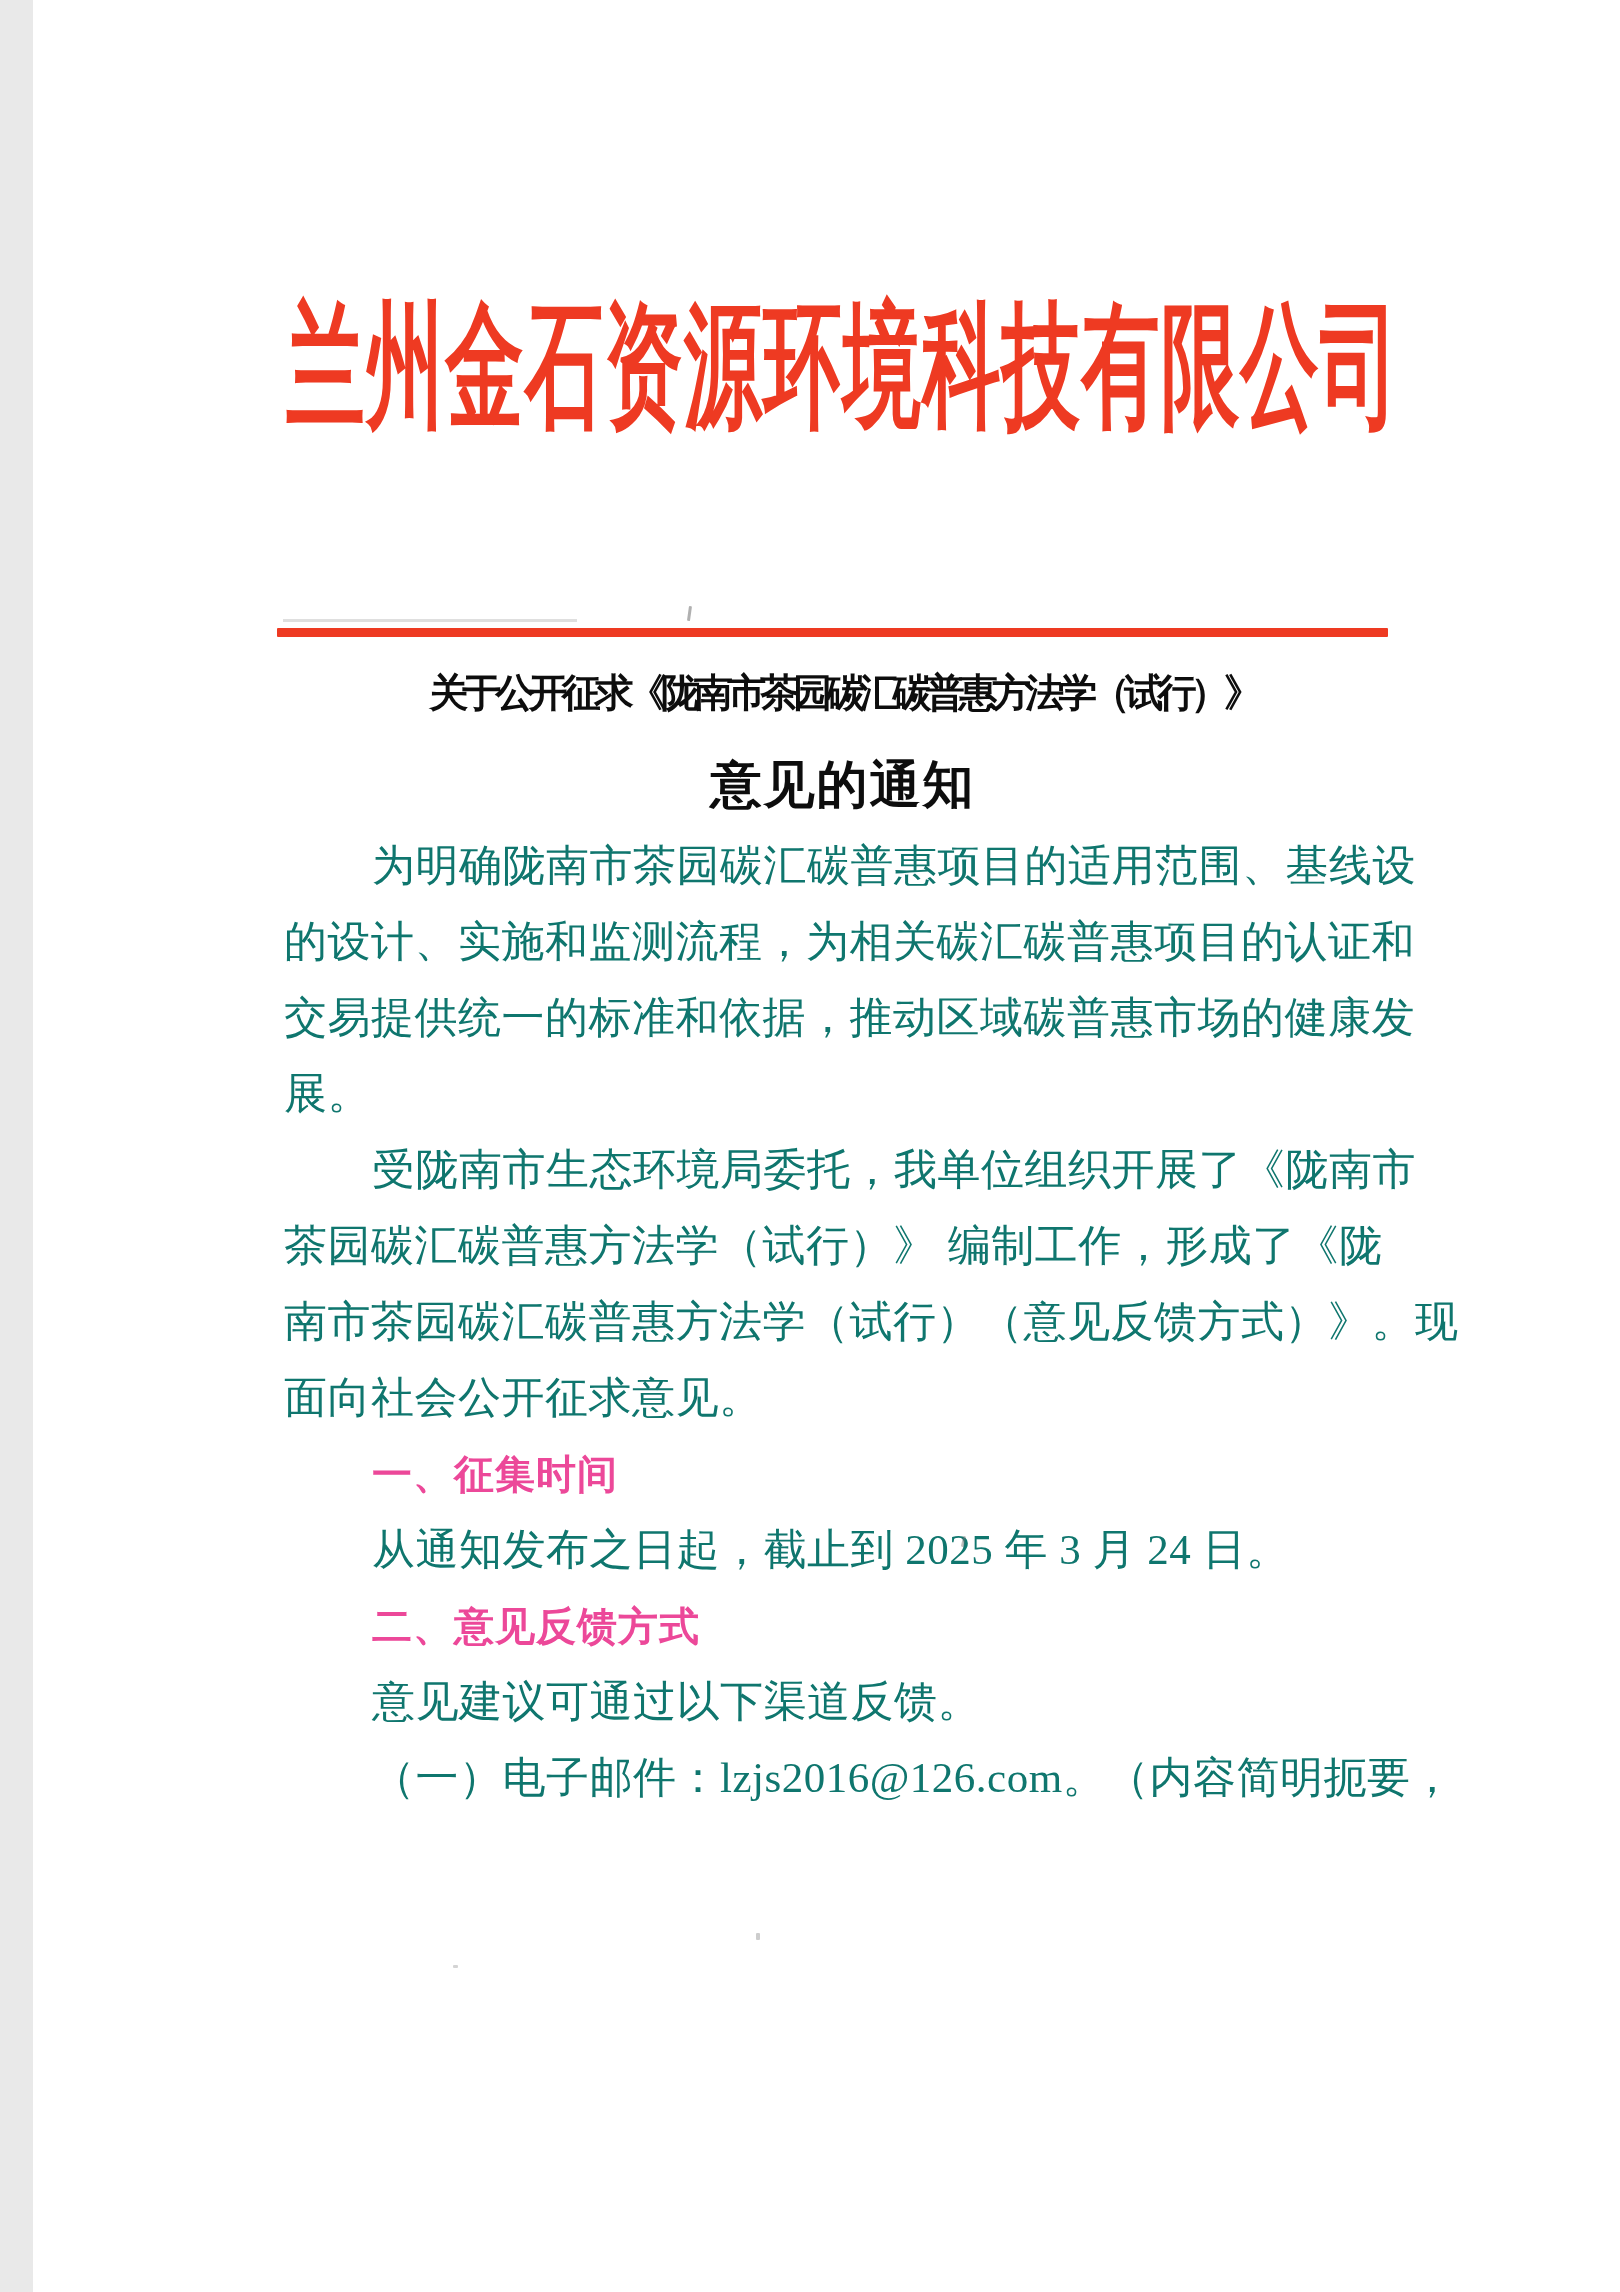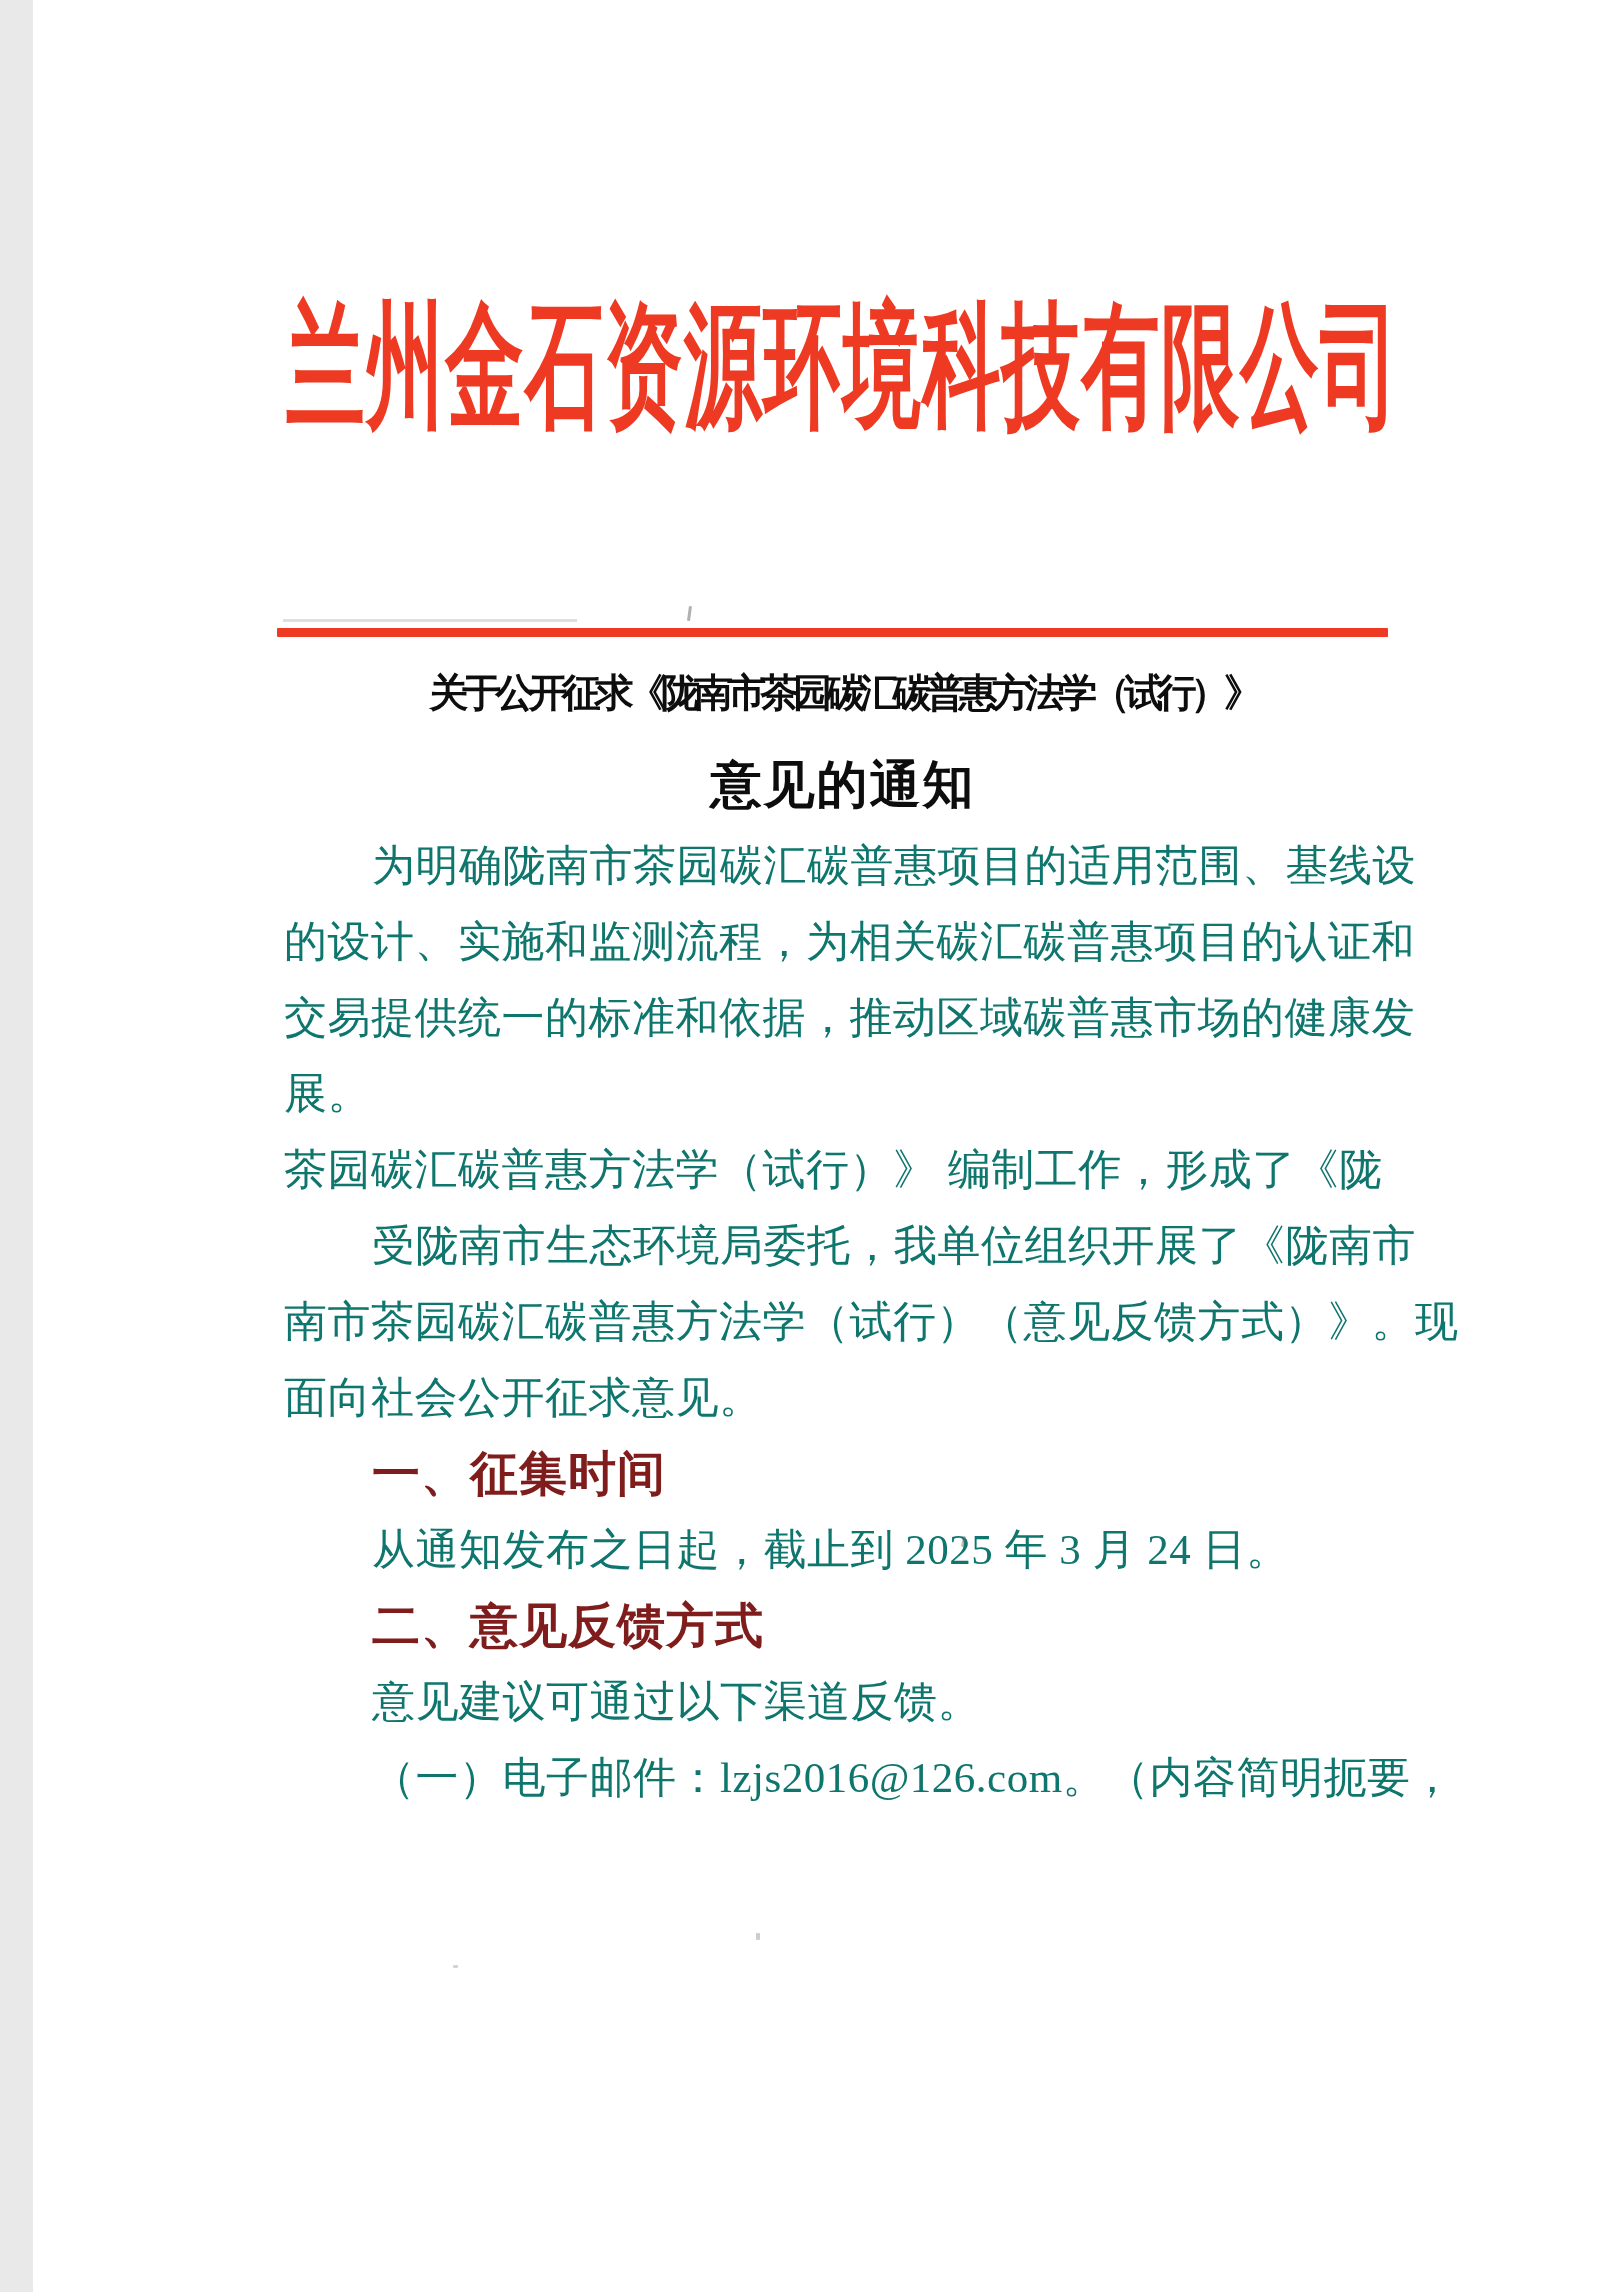--- a/index.html
+++ b/index.html
@@ -70,25 +70,25 @@
   .line{
     height:76px;
     line-height:76px;
     font-size:43px;
     letter-spacing:0.5px;
     white-space:nowrap;
     color:#0f766e;
   }
   .line.indent{padding-left:88px;}
   .line.heading{
-    font-family:Liberation Serif, serif;
+    font-family:Liberation Sans, sans-serif;
     font-weight:bold;
-    font-size:48px;
+    font-size:40px;
     letter-spacing:1px;
-    color:#7f1d1d;
+    color:#ec4899;
   }
   
   .speck{position:absolute;background:#6f6f6f;border-radius:1px;}
   .speck.s1{top:606px;left:655px;width:2.9px;height:14.7px;opacity:.55;transform:rotate(8deg);}
   .speck.s2{top:1536px;left:929px;width:2.9px;height:10.8px;opacity:.45;transform:rotate(12deg);}
   .speck.s3{top:1933px;left:723px;width:3.9px;height:6.9px;opacity:.35;}
   .speck.s4{top:1965px;left:420px;width:4.9px;height:2.9px;opacity:.3;}
 </style>
 </head>
 <body>
@@ -103,22 +103,22 @@
   <div class="title-block">
     <div class="title-line1">关于公开征求《陇南市茶园碳汇碳普惠方法学（试行）》</div>
     <div class="title-line2">意见的通知</div>
   </div>
 
   <div class="body-block">
     <div class="line indent">为明确陇南市茶园碳汇碳普惠项目的适用范围、基线设</div>
     <div class="line">的设计、实施和监测流程，为相关碳汇碳普惠项目的认证和</div>
     <div class="line">交易提供统一的标准和依据，推动区域碳普惠市场的健康发</div>
     <div class="line">展。</div>
+    <div class="line indent">受陇南市生态环境局委托，我单位组织开展了《陇南市</div>
     <div class="line">茶园碳汇碳普惠方法学（试行）》 编制工作，形成了《陇</div>
-    <div class="line indent">受陇南市生态环境局委托，我单位组织开展了《陇南市</div>
     <div class="line">南市茶园碳汇碳普惠方法学（试行）（意见反馈方式）》。现</div>
     <div class="line">面向社会公开征求意见。</div>
     <div class="line indent heading">一、征集时间</div>
     <div class="line indent">从通知发布之日起，截止到 2025 年 3 月 24 日。</div>
     <div class="line indent heading">二、意见反馈方式</div>
     <div class="line indent">意见建议可通过以下渠道反馈。</div>
     <div class="line indent">（一）电子邮件：lzjs2016@126.com。（内容简明扼要，</div>
   </div>
 
   <div class="speck s1"></div>

